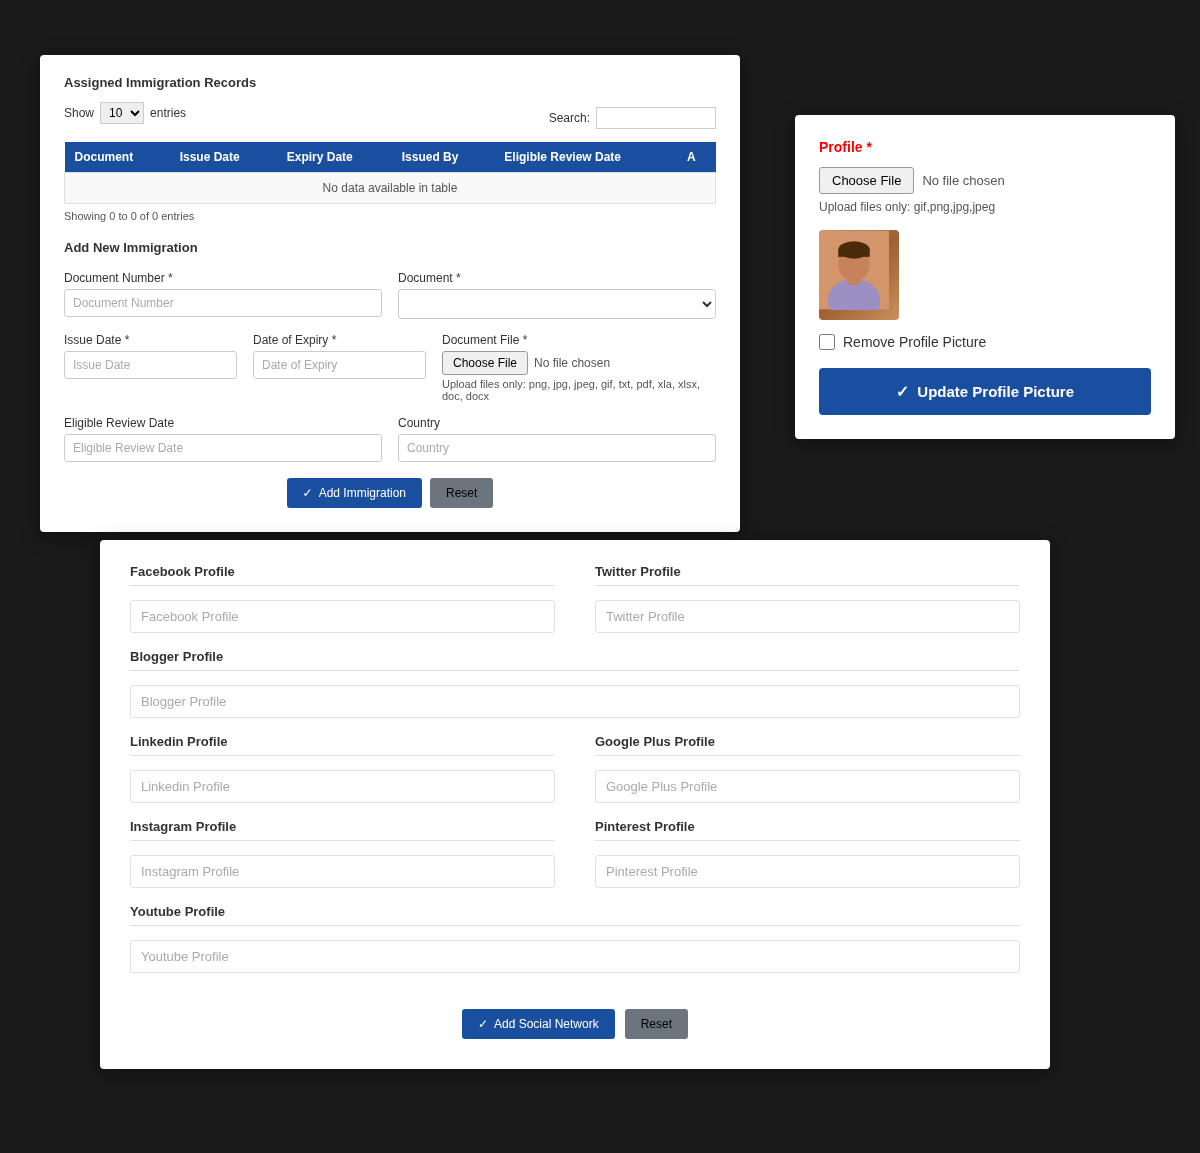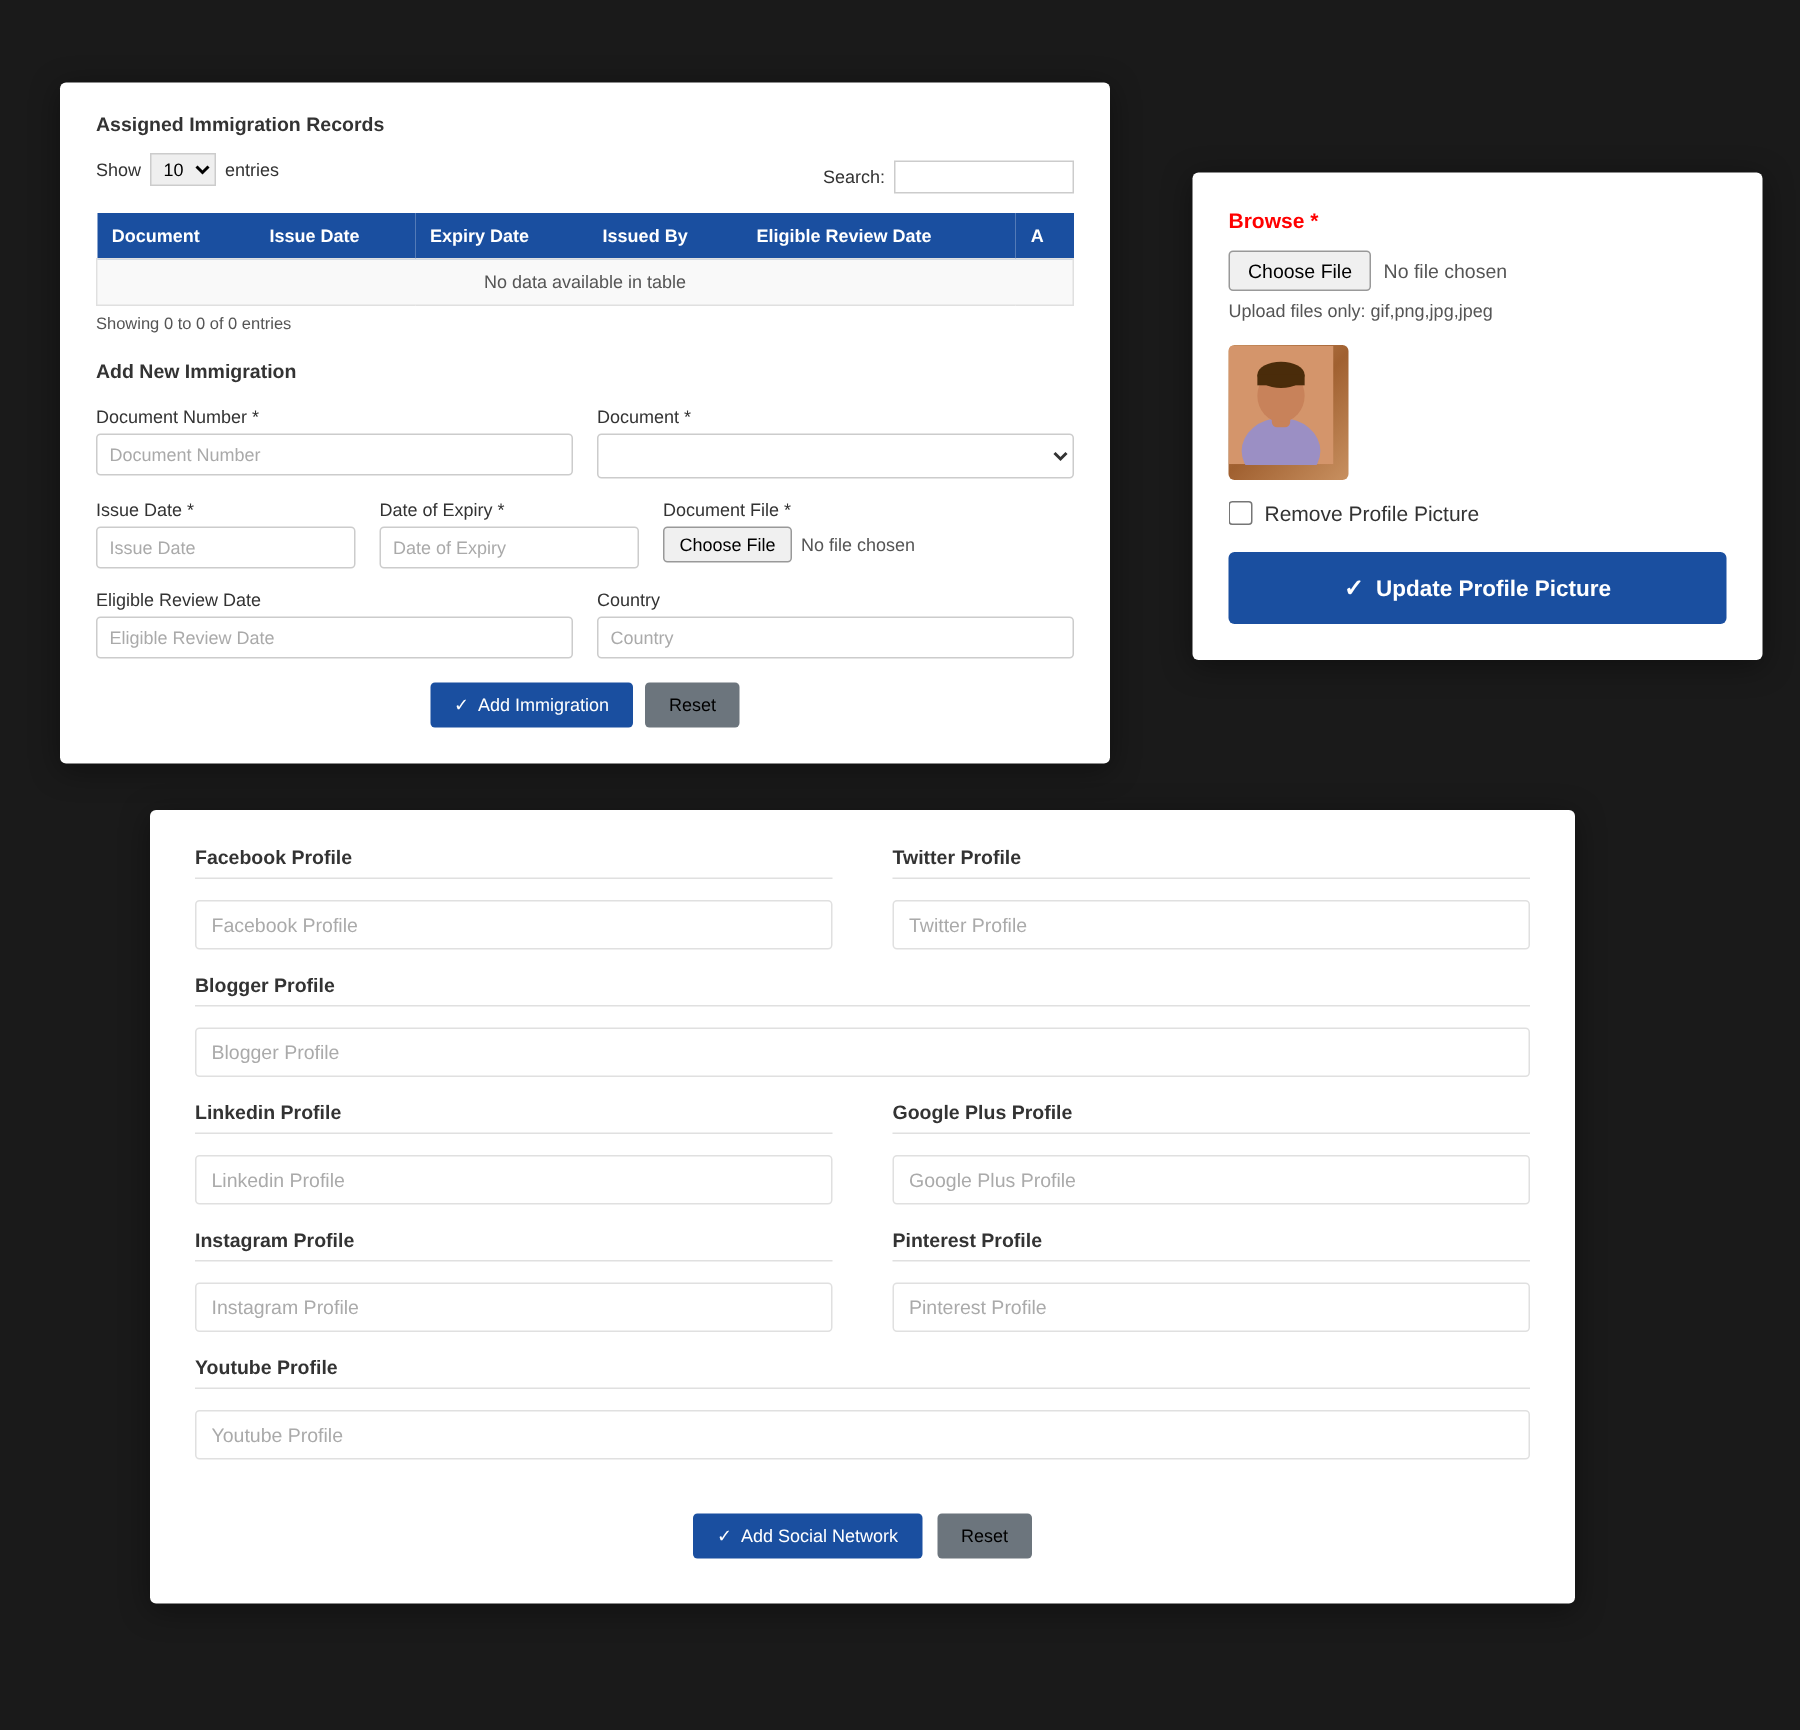--- a/index.html
+++ b/index.html
@@ -411,20 +411,21 @@
     <div class="form-group">
       <label>Date of Expiry *</label>
       <input type="text" placeholder="Date of Expiry" style="">
     </div>
     <div class="file-group">
       <label>Document File *</label>
       <div class="file-input-row">
         <button class="choose-btn">Choose File</button>
         <span>No file chosen</span>
       </div>
+      <div class="file-hint">Upload files only: png, jpg, jpeg, gif, txt, pdf, xla, xlsx, doc, docx</div>
     </div>
   </div>
 
   <div class="form-row">
     <div class="form-group" style="flex:1.5">
       <label>Eligible Review Date</label>
       <input type="text" placeholder="Eligible Review Date" style="">
     </div>
     <div class="form-group" style="flex:1.5">
       <label>Country</label>
@@ -436,21 +437,21 @@
     <button class="btn-primary">
       <span class="check-icon"></span>
         <span>Add Immigration</span>
     </button>
     <button class="btn-secondary">Reset</button>
   </div>
 </div>
 
 <div class="card-profile">
   <div class="browse-label">
-    <span>Browse</span> <span style="color:red">*</span>
+    <span>Profile</span> <span style="color:red">*</span>
   </div>
 
   <div class="profile-file-row">
     <button class="profile-choose-btn">Choose File</button>
     <span class="profile-file-text">No file chosen</span>
   </div>
   <div class="upload-hint">Upload files only: gif,png,jpg,jpeg</div>
 
   <div class="profile-image">
     <svg class="person-svg" viewBox="0 0 80 90" xmlns="http://www.w3.org/2000/svg">

